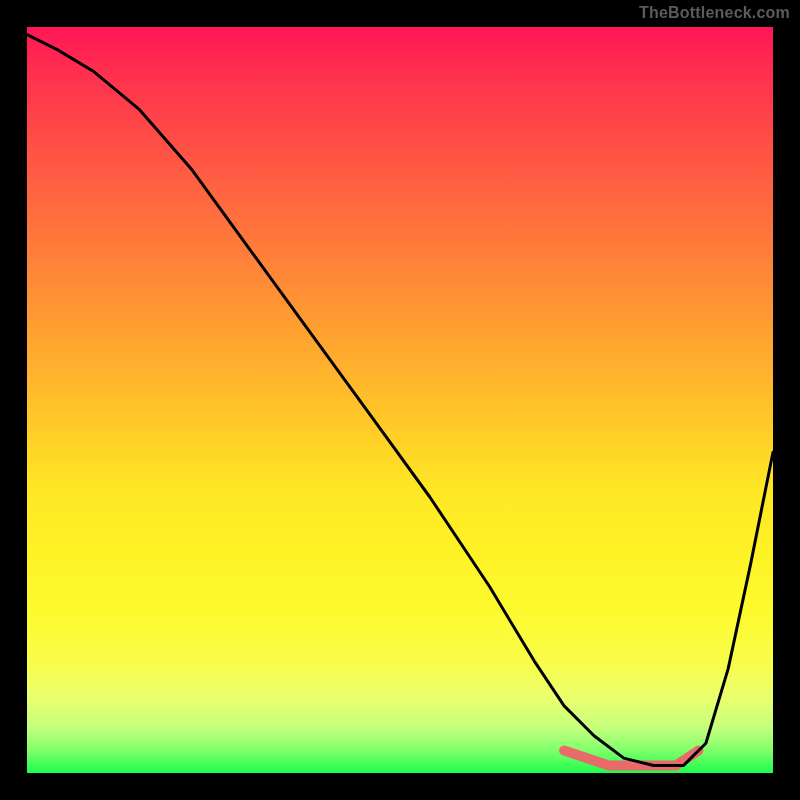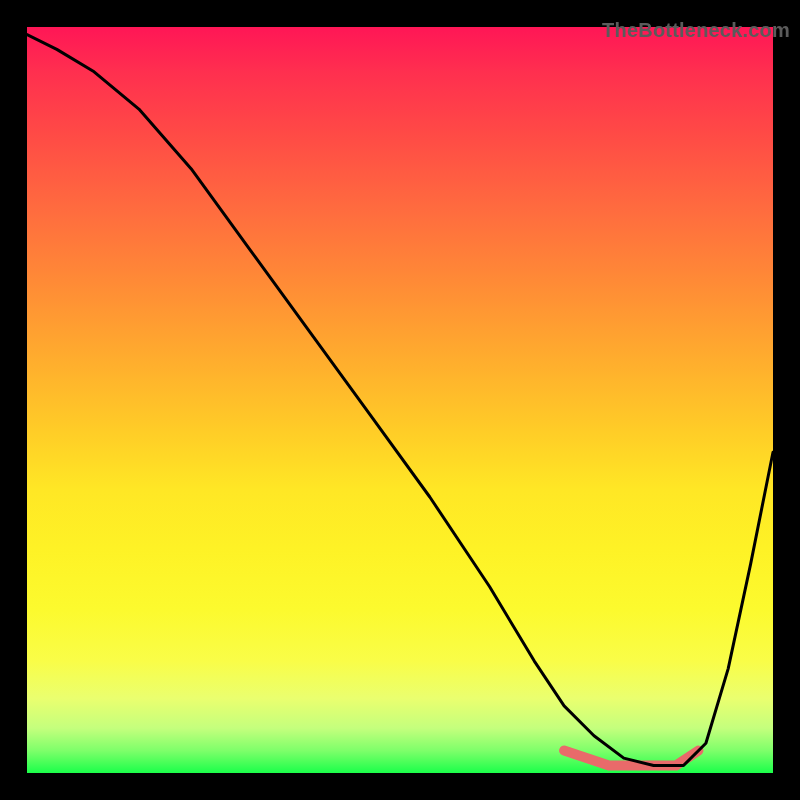--- a/index.html
+++ b/index.html
@@ -15,25 +15,24 @@
     position: relative;
     width: 800px;
     height: 800px;
     background: #000;
   }
   .watermark {
     position: absolute;
     top: 4px;
     right: 10px;
     color: #5b5b5b;
-    font-size: 20px;
+    font-size: 16px;
     font-weight: 600;
     letter-spacing: 0.2px;
     z-index: 10;
-    margin-top: 15px;
   }
   
   .plot {
     position: absolute;
     left: 27px;
     top: 27px;
     width: 746px;
     height: 746px;
     
     background: linear-gradient(

